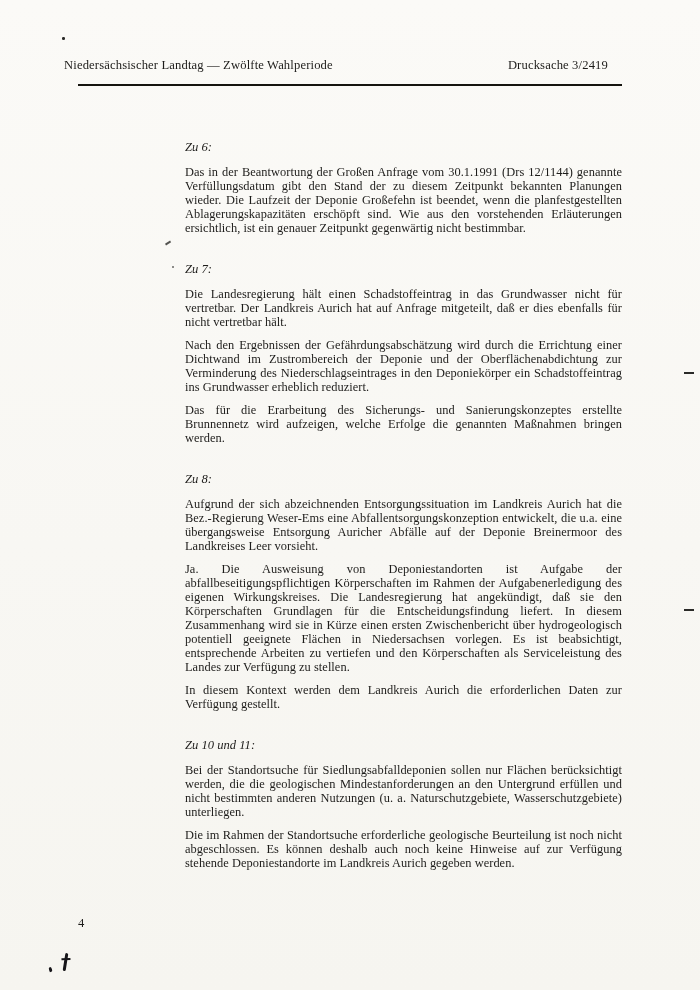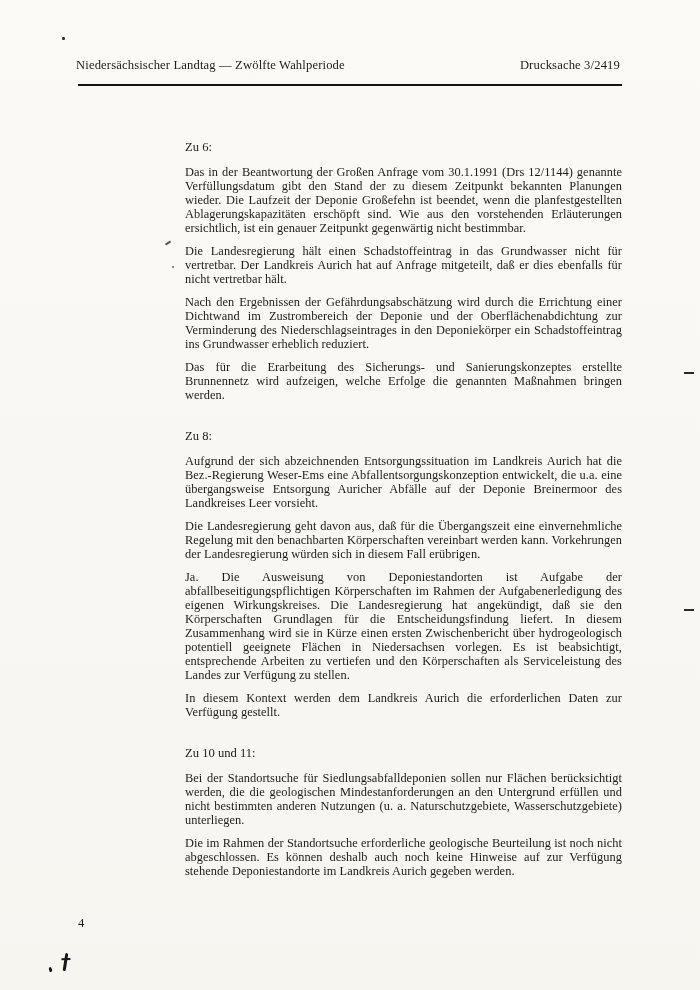--- a/index.html
+++ b/index.html
@@ -10,35 +10,36 @@
     background:#f6f5f1;
     font-family:"Liberation Serif","DejaVu Serif",serif;
     color:#1d1c1a;
   }
   .page {
     position:absolute; inset:0;
     background:linear-gradient(180deg,#fbfaf7 0%,#f8f7f3 55%,#f6f5f0 100%);
   }
   
   .header {
-    position:absolute; top:58px; left:76px; width:544px;
+    position:absolute; top:58px; left:64px; width:544px;
     display:flex; justify-content:space-between; align-items:flex-end;
     font-size:12.6px; letter-spacing:.15px;
   }
   .rule {
     position:absolute; top:84px; left:78px; width:544px; height:2.2px;
     background:#15140f;
   }
   
   .content {
     position:absolute; top:140px; left:185px; width:437px;
   }
   .section h3 {
     font-size:12.6px; font-weight:normal; line-height:15px;
     margin:27px 0 10px 0;
+    font-style:italic;
   }
   .section:first-child h3 { margin-top:0; }
   .section p {
     font-size:12.4px; line-height:14px; text-align:justify;
     margin-bottom:9px; letter-spacing:.05px;
   }
   .page-number {
     position:absolute; left:78px; top:916px; font-size:12.6px;
   }
   
@@ -73,29 +74,29 @@
   <div class="rule"></div>
 
   <div class="content">
 
     <div class="section">
       <h3>Zu 6:</h3>
       <p>Das in der Beantwortung der Großen Anfrage vom 30.1.1991 (Drs 12/1144) genannte Verfüllungsdatum gibt den Stand der zu diesem Zeitpunkt bekannten Planungen wieder. Die Laufzeit der Deponie Großefehn ist beendet, wenn die planfestgestellten Ablagerungskapazitäten erschöpft sind. Wie aus den vorstehenden Erläuterungen ersichtlich, ist ein genauer Zeitpunkt gegenwärtig nicht bestimmbar.</p>
     </div>
 
     <div class="section">
+      <h3>Zu 7:</h3>
       <p>Die Landesregierung hält einen Schadstoffeintrag in das Grundwasser nicht für vertretbar. Der Landkreis Aurich hat auf Anfrage mitgeteilt, daß er dies ebenfalls für nicht vertretbar hält.</p>
       <p>Nach den Ergebnissen der Gefährdungsabschätzung wird durch die Errichtung einer Dichtwand im Zustrombereich der Deponie und der Oberflächenabdichtung zur Verminderung des Niederschlagseintrages in den Deponiekörper ein Schadstoffeintrag ins Grundwasser erheblich reduziert.</p>
       <p>Das für die Erarbeitung des Sicherungs- und Sanierungskonzeptes erstellte Brunnennetz wird aufzeigen, welche Erfolge die genannten Maßnahmen bringen werden.</p>
     </div>
 
     <div class="section">
       <h3>Zu 8:</h3>
       <p>Aufgrund der sich abzeichnenden Entsorgungssituation im Landkreis Aurich hat die Bez.-Regierung Weser-Ems eine Abfallentsorgungskonzeption entwickelt, die u.a. eine übergangsweise Entsorgung Auricher Abfälle auf der Deponie Breinermoor des Landkreises Leer vorsieht.</p>
-      <p>Die Landesregierung geht davon aus, daß für die Übergangszeit eine einvernehmliche Regelung mit den benachbarten Körperschaften vereinbart werden kann. Vorkehrungen der Landesregierung würden sich in diesem Fall erübrigen.</p>
     </div>
 
     <div class="section">
       <p>Ja. Die Ausweisung von Deponiestandorten ist Aufgabe der abfallbeseitigungspflichtigen Körperschaften im Rahmen der Aufgabenerledigung des eigenen Wirkungskreises. Die Landesregierung hat angekündigt, daß sie den Körperschaften Grundlagen für die Entscheidungsfindung liefert. In diesem Zusammenhang wird sie in Kürze einen ersten Zwischenbericht über hydrogeologisch potentiell geeignete Flächen in Niedersachsen vorlegen. Es ist beabsichtigt, entsprechende Arbeiten zu vertiefen und den Körperschaften als Serviceleistung des Landes zur Verfügung zu stellen.</p>
       <p>In diesem Kontext werden dem Landkreis Aurich die erforderlichen Daten zur Verfügung gestellt.</p>
     </div>
 
     <div class="section">
       <h3>Zu 10 und 11:</h3>
       <p>Bei der Standortsuche für Siedlungsabfalldeponien sollen nur Flächen berücksichtigt werden, die die geologischen Mindestanforderungen an den Untergrund erfüllen und nicht bestimmten anderen Nutzungen (u. a. Naturschutzgebiete, Wasserschutzgebiete) unterliegen.</p>

